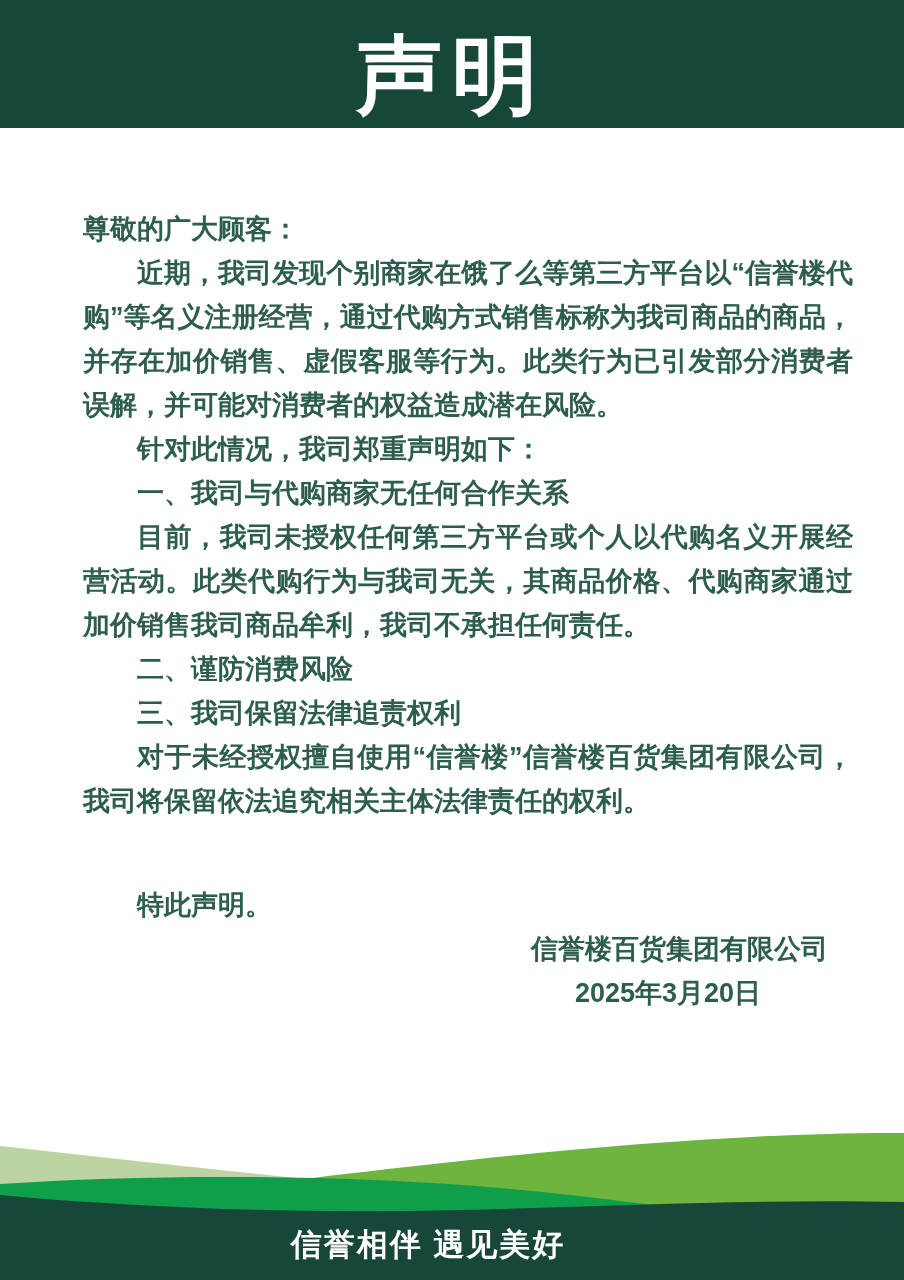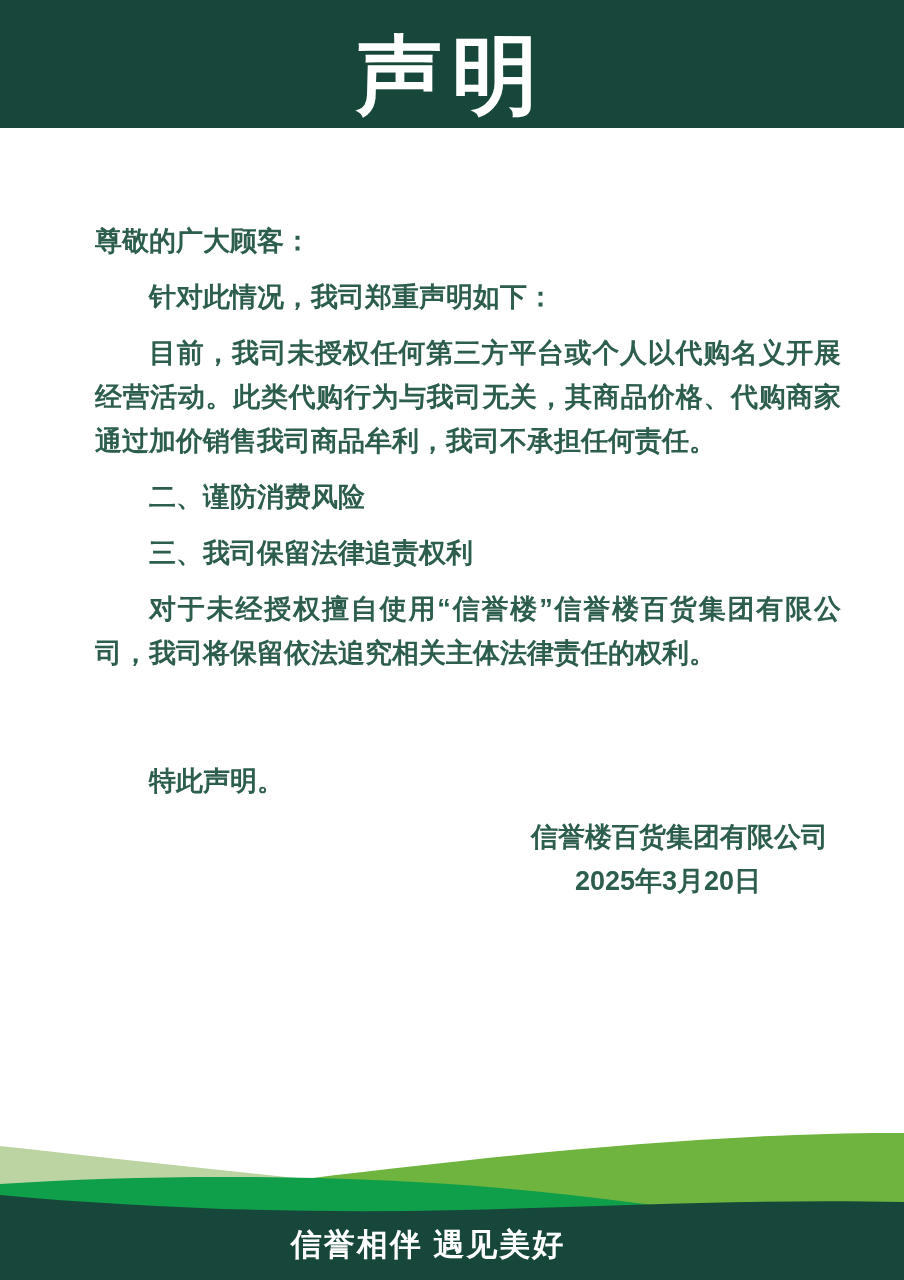--- a/index.html
+++ b/index.html
@@ -29,21 +29,21 @@
   .content{
     position:absolute;
     top:207px;left:83px;
     width:770px;
     color:#2d5e4d;
     font-size:27px;
     font-weight:600;
     line-height:44px;
     text-align:justify;
   }
-  .content p{margin:12px;}
+  .content p{margin:0;}
   .content p.indent{text-indent:2em;}
   .spacer{height:60px;}
   .sign-wrap{text-align:right;padding-right:25px;}
   .sign{display:inline-block;text-align:center;}
   .sign .company{display:block;margin-left:23px;}
   .sign .date{display:block;}
   
   .footer{
     position:absolute;left:0;bottom:0;
     width:904px;height:180px;
@@ -64,21 +64,23 @@
 <body>
 
 <div class="page">
 
   <div class="header">
     <div class="title">声明</div>
   </div>
 
   <div class="content">
     <p>尊敬的广大顾客：</p>
+    <p class="indent">近期，我司发现个别商家在饿了么等第三方平台以“信誉楼代购”等名义注册经营，通过代购方式销售标称为我司商品的商品，并存在加价销售、虚假客服等行为。此类行为已引发部分消费者误解，并可能对消费者的权益造成潜在风险。</p>
     <p class="indent">针对此情况，我司郑重声明如下：</p>
+    <p class="indent">一、我司与代购商家无任何合作关系</p>
     <p class="indent">目前，我司未授权任何第三方平台或个人以代购名义开展经营活动。此类代购行为与我司无关，其商品价格、代购商家通过加价销售我司商品牟利，我司不承担任何责任。</p>
     <p class="indent">二、谨防消费风险</p>
     <p class="indent">三、我司保留法律追责权利</p>
     <p class="indent">对于未经授权擅自使用“信誉楼”信誉楼百货集团有限公司，我司将保留依法追究相关主体法律责任的权利。</p>
     <div class="spacer"></div>
     <p class="indent">特此声明。</p>
     <div class="sign-wrap">
       <span class="sign">
         <span class="company">信誉楼百货集团有限公司</span>
         <span class="date">2025年3月20日</span>

